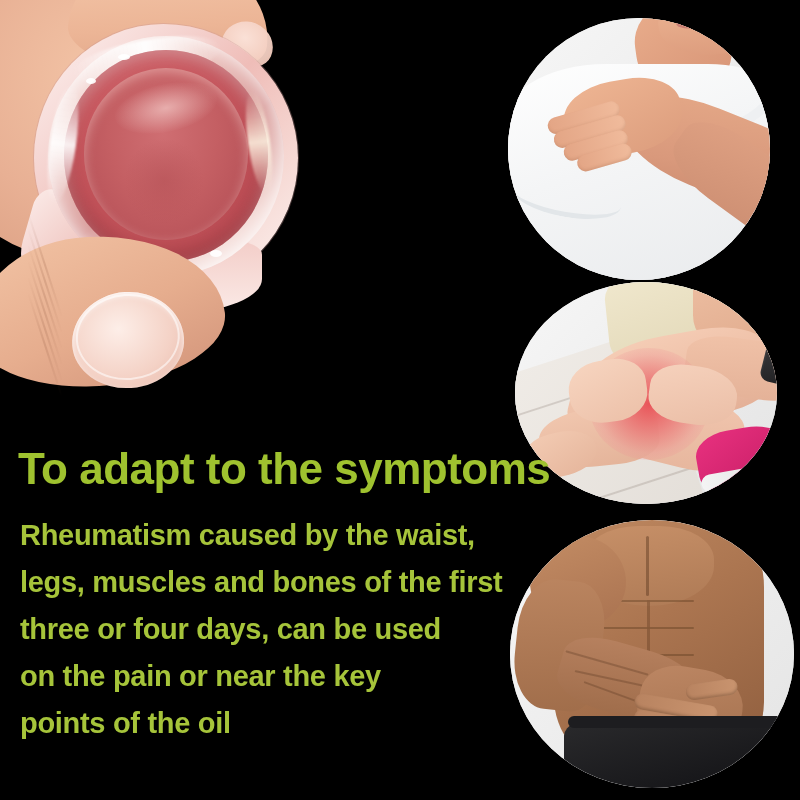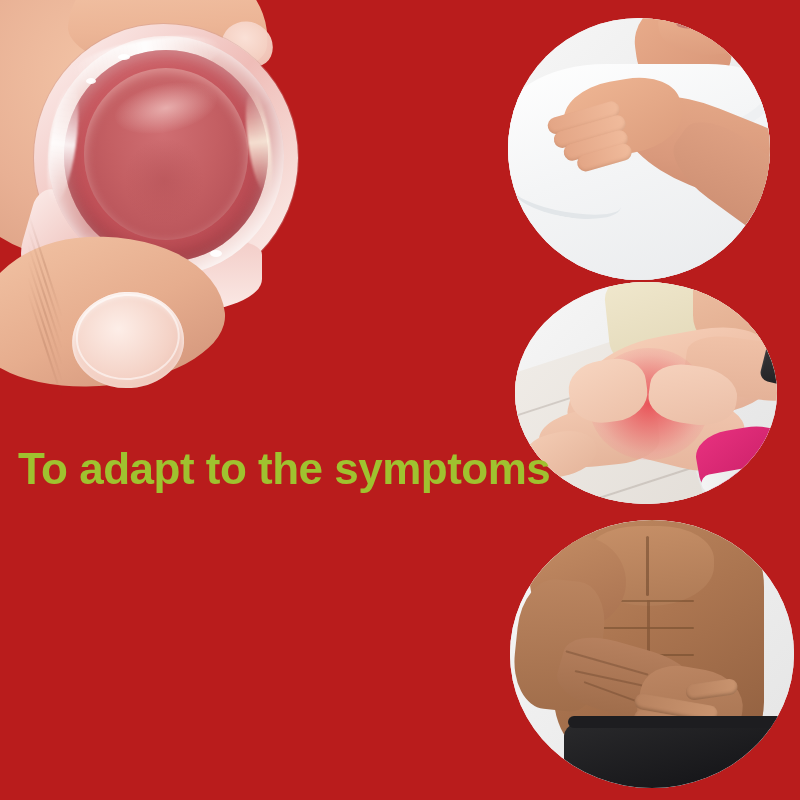--- a/index.html
+++ b/index.html
@@ -3,21 +3,21 @@
 <meta charset="utf-8">
 <style>
   html,body{margin:0;padding:0;}
   body{
     width:800px;height:800px;
     background:#ffffff;
     font-family:"Liberation Sans", sans-serif;
     overflow:hidden;
     position:relative;
   }
-  .stage{position:absolute;inset:0;width:800px;height:800px;background:#b91c1c;overflow:hidden;}
+  .stage{position:absolute;inset:0;width:800px;height:800px;background:#000000;overflow:hidden;}
 
   
   .product-photo{position:absolute;left:0;top:0;width:340px;height:410px;overflow:hidden;}
   .palm{
     position:absolute;left:-70px;top:-40px;width:300px;height:300px;
     background:radial-gradient(ellipse at 60% 40%,#f3c4a6 0%,#e8b094 55%,#d99d80 100%);
     border-radius:46% 54% 50% 50%/50% 46% 54% 50%;
     transform:rotate(-12deg);
   }
   .finger-top{
@@ -443,15 +443,22 @@
       <i style="left:-2px;top:50px;width:78px;"></i>
       <i style="left:4px;top:64px;width:70px;"></i>
       <i style="left:44px;top:10px;width:52px;transform:rotate(-18deg);"></i>
     </div>
     <div class="w-shorts"></div>
     <div class="w-waistband"></div>
   </div>
 
   <div class="text-block">
     <h1 class="headline">To adapt to the symptoms</h1>
+    <div class="body-copy">
+      <span class="body-line">Rheumatism caused by the waist,</span>
+      <span class="body-line">legs, muscles and bones of the first</span>
+      <span class="body-line">three or four days, can be used</span>
+      <span class="body-line">on the pain or near the key</span>
+      <span class="body-line">points of the oil</span>
+    </div>
   </div>
 
 </div>
 
 </body></html>

